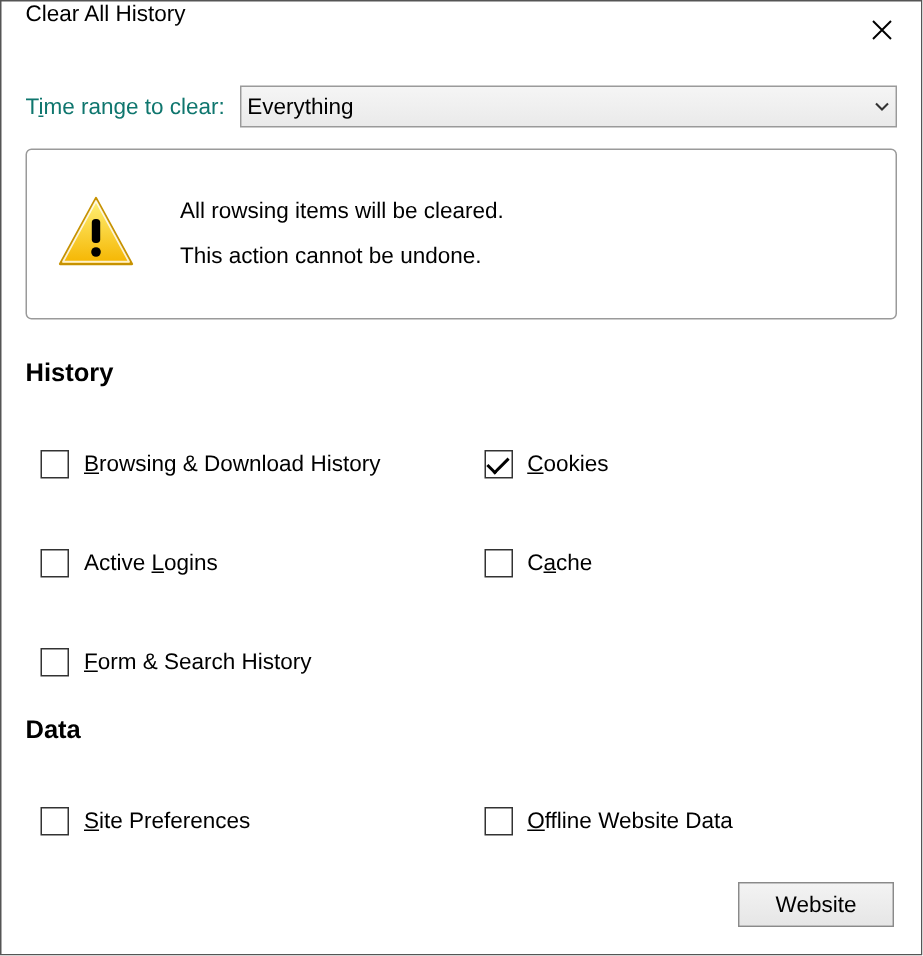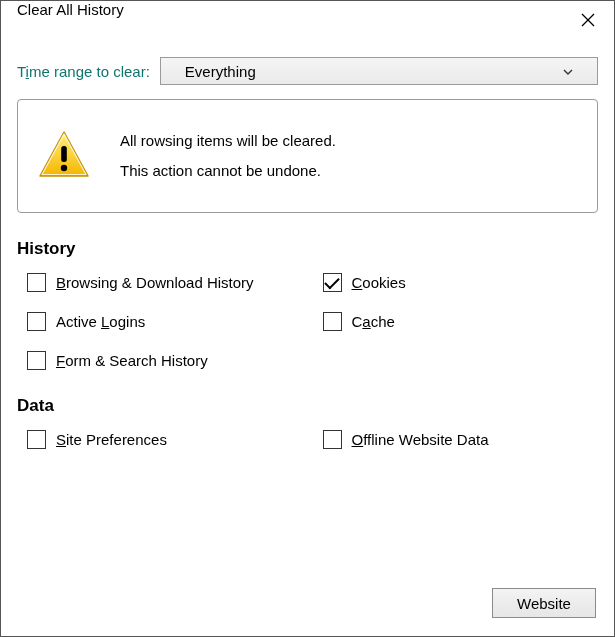--- a/index.html
+++ b/index.html
@@ -31,21 +31,21 @@
       margin: 10px 0 14px 0;
     }
     .range-label { font-size: 15px; color: #0f766e; }
     .range-label .ul { text-decoration: underline; }
     .select {
       flex: 1;
       height: 28px;
       border: 1px solid #9a9a9a;
       background: linear-gradient(#f5f5f5,#eaeaea);
       display: flex; align-items: center; justify-content: space-between;
-      padding: 0 24px;
+      padding: 0 4px;
       font-size: 15px;
       cursor: pointer;
     }
     .select .chev svg { width: 10px; height: 10px; }
     .warn-box {
       border: 1px solid #9a9a9a;
       border-radius: 4px;
       padding: 26px 18px;
       display: flex;
       align-items: center;
@@ -60,20 +60,21 @@
       grid-template-columns: 1fr 1fr;
       column-gap: 20px;
       row-gap: 20px;
       padding-left: 10px;
       margin-bottom: 26px;
     }
     .check-item {
       display: flex; align-items: center; gap: 10px;
       font-size: 15px;
       cursor: pointer;
+      margin-top: 27px;
     }
     .checkbox {
       width: 19px; height: 19px;
       border: 1px solid #333;
       background: #fff;
       display: flex; align-items: center; justify-content: center;
       flex-shrink: 0;
     }
     .checkbox.checked::after {
       content: "";

